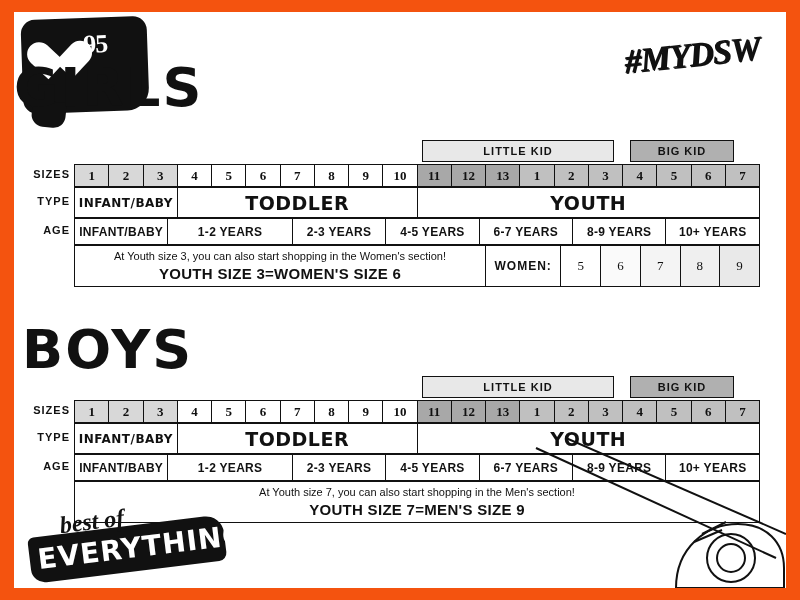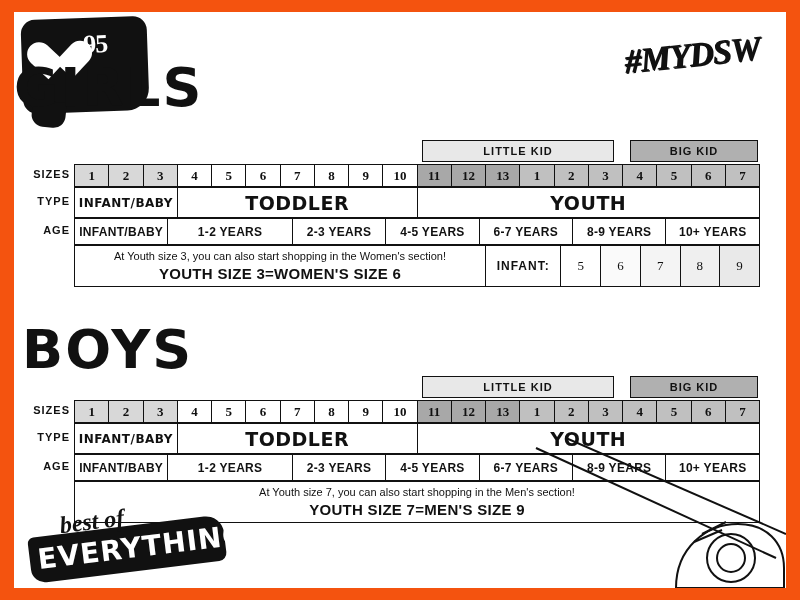--- a/index.html
+++ b/index.html
@@ -63,21 +63,21 @@
   #girls-chart{top:128px;}
   #boys-chart{top:364px;}
 
   .kidrow{position:relative;height:24px;}
   .kidband{
     position:absolute;top:0;height:22px;border:1px solid #111;box-sizing:border-box;
     font-size:11px;font-weight:bold;letter-spacing:1px;color:#111;
     display:flex;align-items:center;justify-content:center;
   }
   .kidband.little{left:348px;width:192px;background:#e8e8e8;}
-  .kidband.big{left:556px;width:128px;background:#b0b0b0;}
+  .kidband.big{left:556px;width:104px;background:#b0b0b0;}
 
   table.sz{border-collapse:collapse;width:686px;table-layout:fixed;}
   table.sz td{
     border:1px solid #111;box-sizing:border-box;
     text-align:center;color:#111;
   }
   .rowlabel{
     position:absolute;left:-58px;width:54px;text-align:right;
     font-size:11px;font-weight:bold;letter-spacing:1px;color:#111;
   }
@@ -202,21 +202,21 @@
           </table>
       </div>
       <div class="noterow">
         <table class="note">
             <tbody>
               <tr>
           <td class="note-main" colspan="2" style="width:60%;">
             <div class="note-line1">At Youth size 3, you can also start shopping in the Women's section!</div>
             <div class="note-line2">YOUTH SIZE 3=WOMEN'S SIZE 6</div>
           </td>
-          <td class="women-label" style="width:11%;">INFANT:</td>
+          <td class="women-label" style="width:11%;">WOMEN:</td>
           <td class="women-num wn1" style="width:5.8%;">5</td>
           <td class="women-num wn2" style="width:5.8%;">6</td>
           <td class="women-num wn3" style="width:5.8%;">7</td>
           <td class="women-num wn4" style="width:5.8%;">8</td>
           <td class="women-num wn5" style="width:5.8%;">9</td>
         </tr>
             </tbody>
           </table>
       </div>
     </div>

